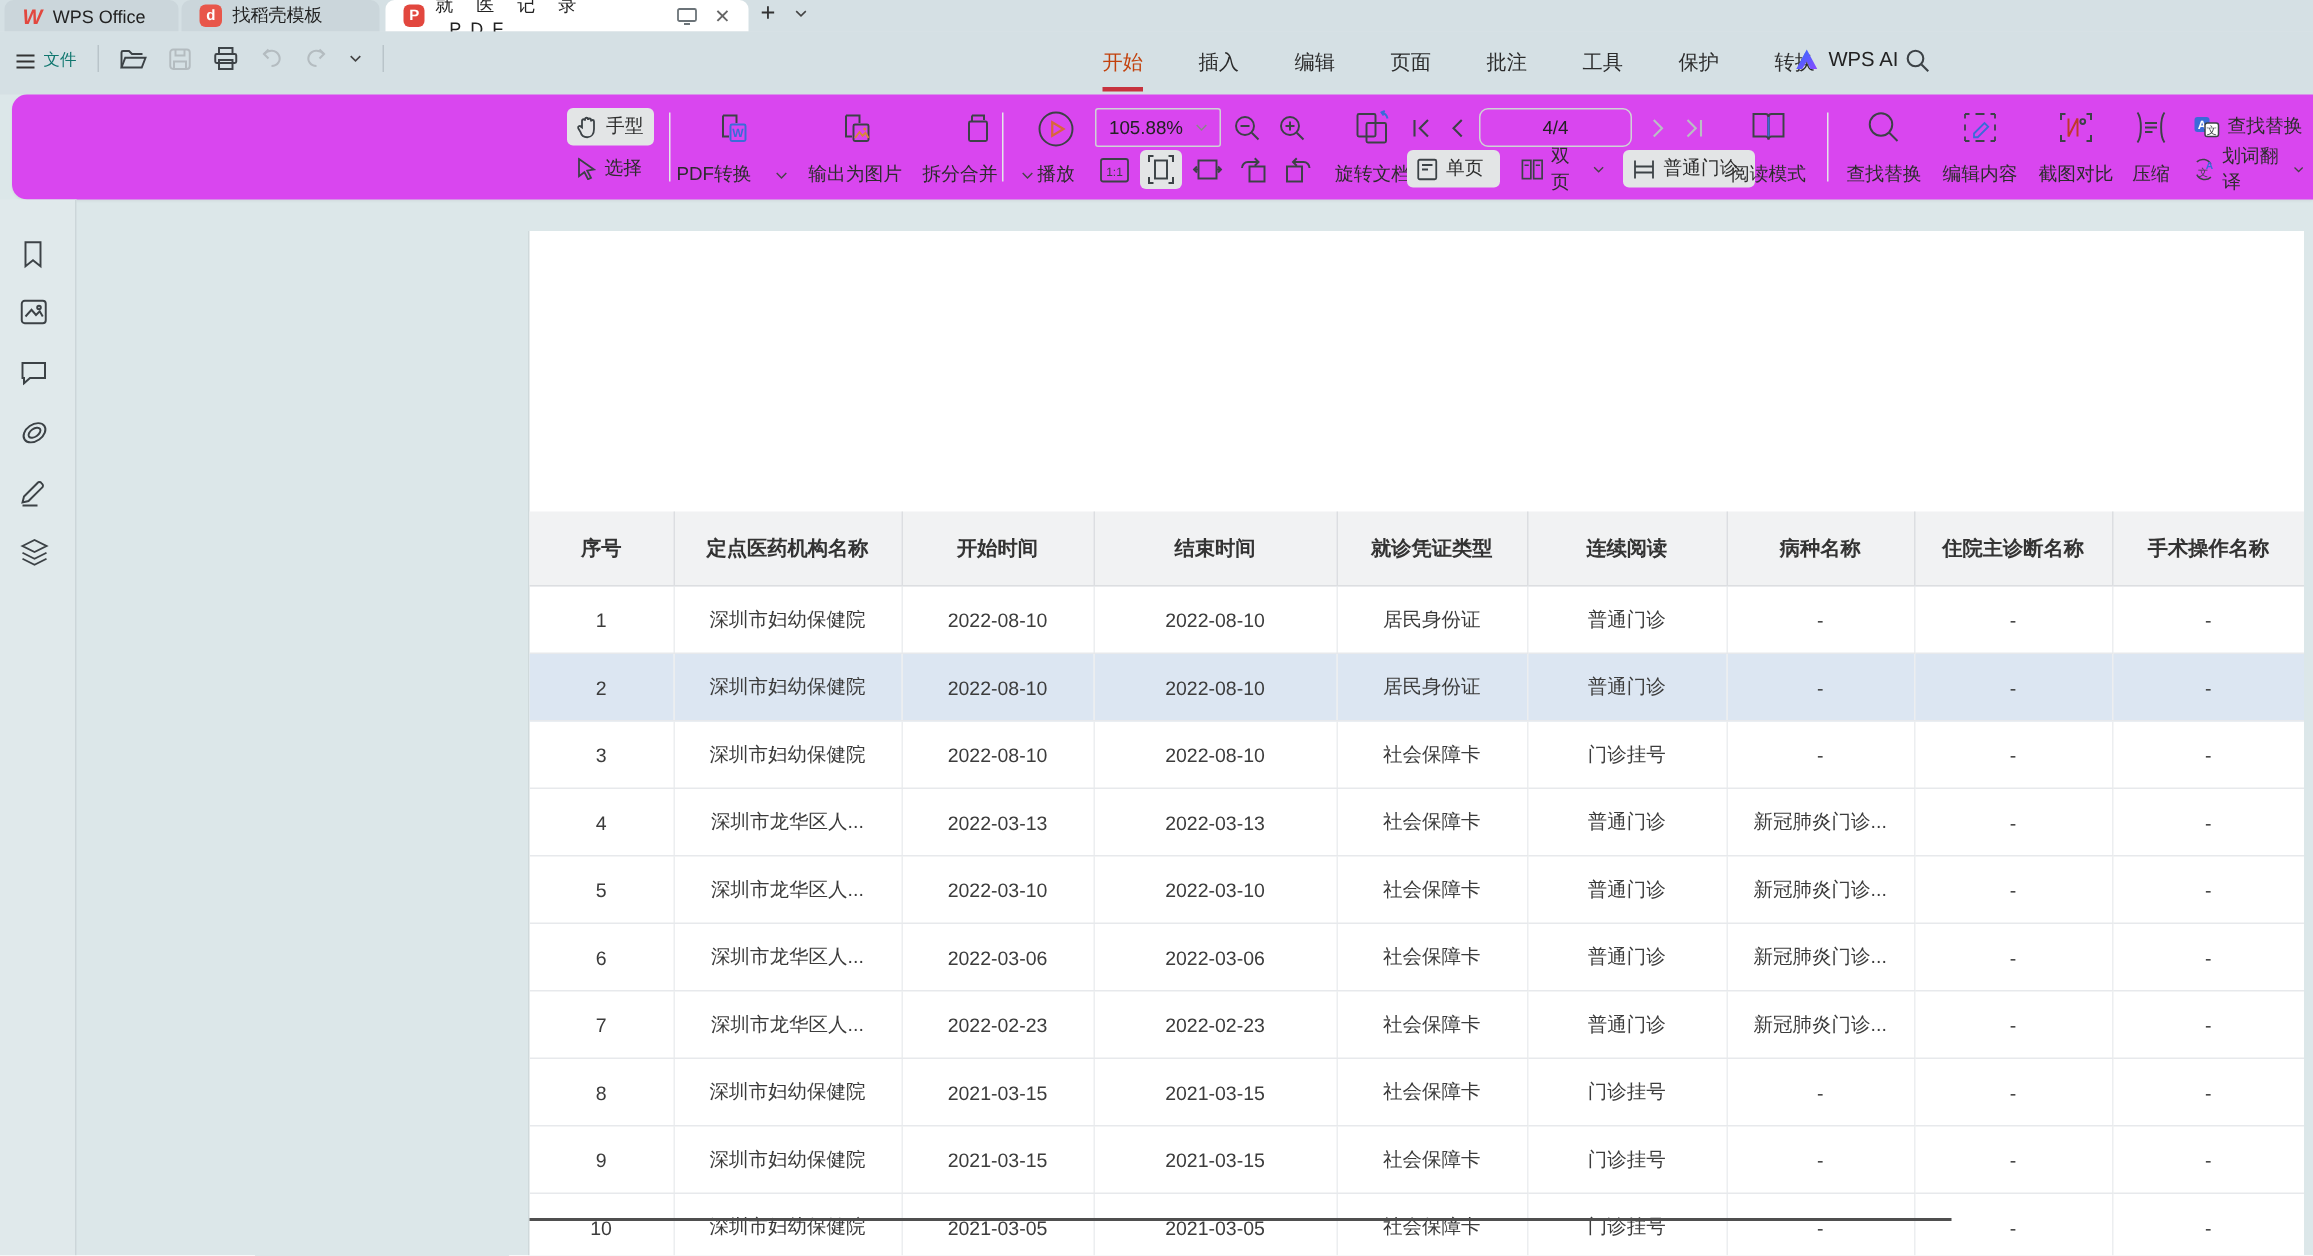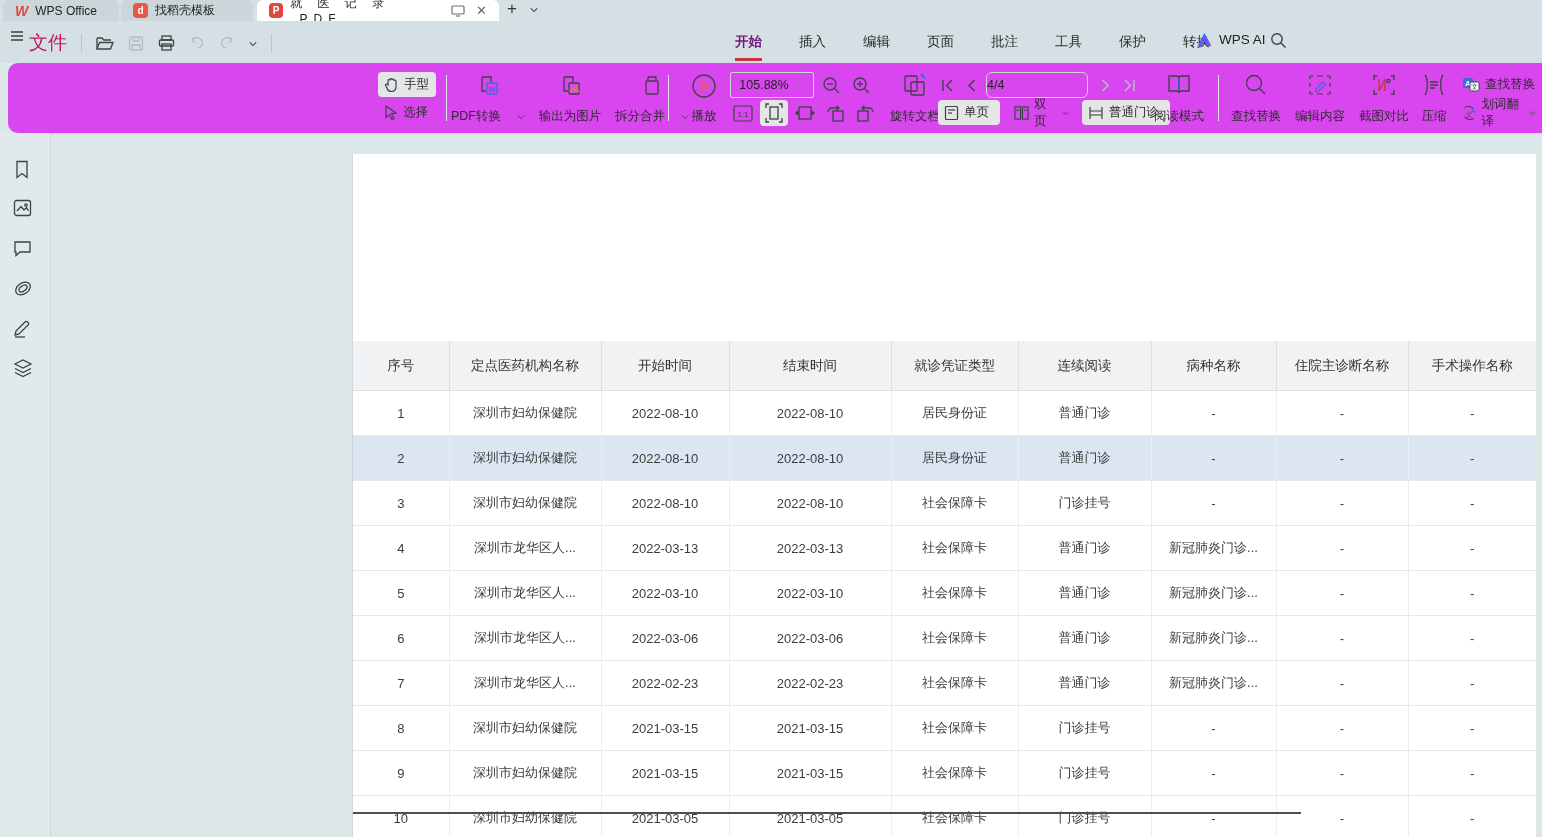--- a/index.html
+++ b/index.html
@@ -10,51 +10,51 @@
   .tab.inactive{background:#cbd6db}
   .tab.active{background:#fff}
   .sq{width:15px;height:15px;border-radius:4px;display:flex;align-items:center;justify-content:center;color:#fff;font-size:10px;font-weight:bold}
   .wpsW{color:#e2473e;font-weight:bold;font-size:14px;font-style:italic}
   .tab-title{letter-spacing:6px}
   .tabx{color:#666;font-size:13px;margin-left:4px}
   .newtab{position:absolute;top:-1px;font-size:17px;color:#333}
   
   .menurow{position:absolute;left:0;top:21px;width:100%;height:42px;background:#d5e0e4}
   .qa{position:absolute;top:9px;display:flex;align-items:center;gap:14px;left:10px}
-  .filebtn{display:flex;align-items:flex-start;gap:5px;font-size:19px;color:#be185d}
+  .filebtn{display:flex;align-items:flex-end;gap:5px;font-size:11px;color:#0f766e}
   .vdiv{width:1px;height:18px;background:#b9c4c9}
   .gicon{color:#3c4246}
   .gray{color:#aeb6ba}
   .menu{position:absolute;top:0;height:42px;display:flex;align-items:center;gap:33px;left:733px;font-size:13.5px}
   .mitem{padding:4px 2px;color:#2b2b2b;position:relative}
-  .mitem.act{color:#701a75;font-weight:bold}
+  .mitem.act{color:#c2410c;font-weight:normal}
   .mitem.act:after{content:"";position:absolute;left:2px;right:2px;bottom:-6px;height:3px;background:#c7323e}
   .wpsai{position:absolute;left:1196px;top:11px;display:flex;align-items:center;gap:6px;font-size:13.5px;color:#222}
   .srch{position:absolute;left:1270px;top:11px}
   
   .panel{position:absolute;left:8px;top:63px;width:1534px;height:70px;background:#d946ef;border-radius:10px 0 0 10px;box-shadow:0 1px 2px rgba(0,0,0,.06)}
   .panel .tdiv{position:absolute;top:12px;width:1px;height:46px;background:#e3e6e7}
   .hbtn{position:absolute;display:flex;align-items:center;gap:5px;height:25px;padding:0 6px;border-radius:4px;font-size:12.5px;color:#2d2d2d;box-sizing:border-box}
   .hbtn.on{background:#e3e5e6}
   .vbtn{position:absolute;top:7px;height:58px;display:flex;flex-direction:column;align-items:center;justify-content:space-between;padding:3px 2px;font-size:12.5px;color:#2d2d2d;box-sizing:border-box}
   .vlab{display:flex;align-items:center;gap:16px;white-space:nowrap}
   .ibtn{position:absolute;display:flex;align-items:center;justify-content:center;border-radius:4px}
   .ibtn.on{background:#e3e5e6}
   .zoombox{position:absolute;left:722px;top:9px;width:82px;height:24px;border:1px solid #cfd3d5;border-radius:2px;display:flex;align-items:center;justify-content:center;gap:8px;font-size:12.5px;color:#222}
-  .pagebox{position:absolute;left:978px;top:9px;width:100px;height:24px;border:1px solid #cfd3d5;border-radius:6px;display:flex;align-items:center;font-size:12.5px;color:#222}
+  .pagebox{position:absolute;left:978px;top:9px;width:100px;height:24px;border:1px solid #cfd3d5;border-radius:6px;display:flex;align-items:center;justify-content:center;font-size:12.5px;color:#222}
   .chev{display:inline-block;width:8px;height:8px}
   
   .sidebar{position:absolute;left:0;top:133px;width:50px;bottom:0;background:#e0e9eb;border-right:1px solid #ccd6d9}
   .sic{position:absolute;left:13px;width:22px;height:22px;color:#3c4246}
   
   .canvas{position:absolute;left:51px;top:133px;right:0;bottom:0}
   .page{position:absolute;left:301px;top:21px;width:1183px;height:683px;background:#fff;border-left:1px solid #cfd9db}
   
   table.doc{border-collapse:collapse;position:absolute;left:0;top:187px;width:1183px;table-layout:fixed;font-size:13px;color:#3c3c3c}
-  table.doc th{background:#f1f2f3;font-weight:normal;color:#333;height:47px;border-right:1px solid #dcdee1;border-bottom:1px solid #dcdee1;font-size:13.5px}
+  table.doc th{background:#f1f2f3;font-weight:bold;color:#333;height:47px;border-right:1px solid #dcdee1;border-bottom:1px solid #dcdee1;font-size:13.5px}
   table.doc td{height:42px;text-align:center;border-right:1px solid #eceef0;border-bottom:1px solid #e7e9ec}
   table.doc tr.hl td{background:#dce6f2}
   table.doc th:last-child,table.doc td:last-child{border-right:none}
   .darkline{position:absolute;left:0;top:658px;width:948px;height:2px;background:#4f4f4f}
   svg{display:block}
 </style>
 </head>
 <body>
 
 <div class="app">

